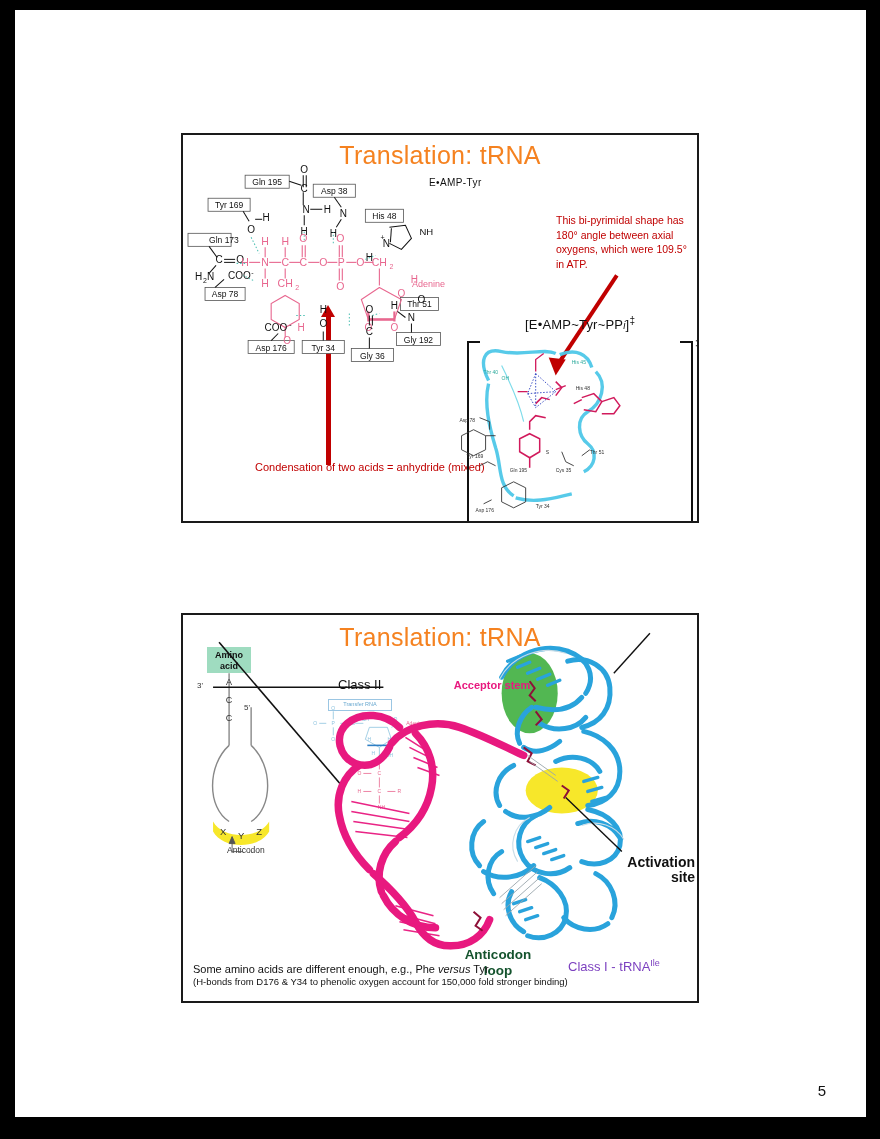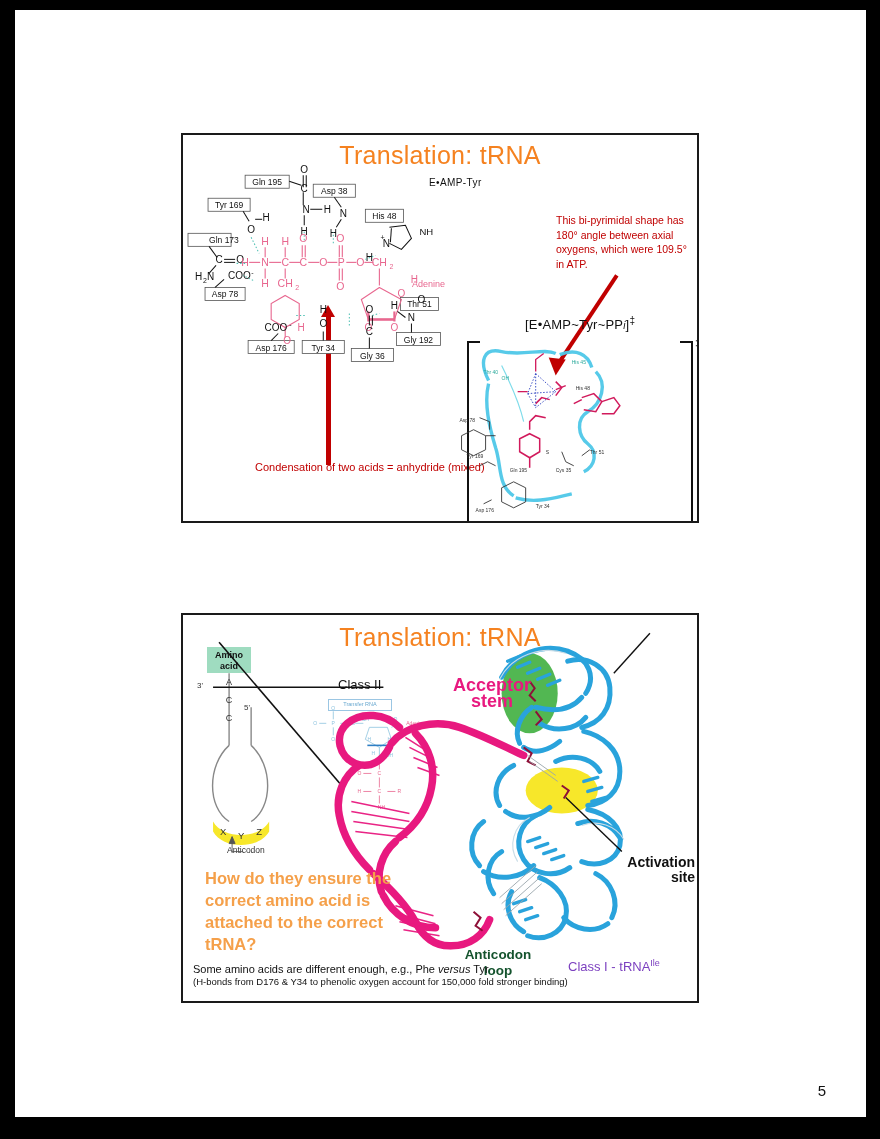--- a/index.html
+++ b/index.html
@@ -36,21 +36,21 @@
 
   
   .brk{position:absolute;border:2.5px solid #111;width:11px;}
   #brkL{left:284px;top:206px;height:184px;border-right:none;}
   #brkR{left:497px;top:206px;height:184px;border-left:none;}
 
   
   .chem{position:absolute;left:0;top:0;width:100%;height:100%;}
 
   
-  .acceptor-lbl{position:absolute;left:264px;top:62px;width:90px;text-align:center;color:#E8197F;font-weight:bold;font-size:18px;line-height:16px;}
+  .acceptor-lbl{position:absolute;left:264px;top:62px;width:90px;text-align:center;color:#E8197F;font-weight:bold;font-size:11px;line-height:16px;}
   .anticodon-lbl{position:absolute;left:270px;top:332px;width:90px;text-align:center;color:#14532d;font-weight:bold;font-size:13.5px;line-height:16px;}
   .activation-lbl{position:absolute;left:440px;top:240px;width:72px;text-align:right;color:#111;font-weight:bold;font-size:14px;line-height:15px;}
   .classI-lbl{position:absolute;left:385px;top:343px;color:#7B3FBF;font-size:13px;}
   .classI-lbl sup{font-size:9px;}
   .classII-lbl{position:absolute;left:155px;top:62px;color:#111;font-size:13px;}
   .question{position:absolute;left:22px;top:252px;width:215px;color:#F5A04A;font-weight:bold;font-size:16.5px;line-height:22px;}
   .footnote{position:absolute;left:0;right:0;bottom:14px;padding:0 10px;color:#111;}
   .footnote .l1{font-size:11px;margin-bottom:1px;}
   .footnote .l1 i{font-style:italic;}
   .footnote .l2{font-size:9.5px;}
@@ -505,21 +505,20 @@
       <line x1="466" y1="18" x2="430" y2="58" stroke="#111" stroke-width="1.4"></line>
     </svg>
 
     <div class="acceptor-lbl">Acceptor stem</div>
     <div class="anticodon-lbl">Anticodon loop</div>
     <div class="activation-lbl">Activation site</div>
     <div class="classI-lbl">
       <span>Class I - tRNA</span><sup>Ile</sup>
     </div>
 
-    <div class="question">How do they ensure the correct amino acid is attached to the correct tRNA?</div>
 
     <div class="footnote">
       <div class="l1"><span>Some amino acids are different enough, e.g., Phe </span><i>versus</i><span> Tyr</span></div>
       <div class="l2">(H-bonds from D176 &amp; Y34 to phenolic oxygen account for 150,000 fold stronger binding)</div>
     </div>
 
   </div>
 
   <div class="pagenum">5</div>
 </div>

